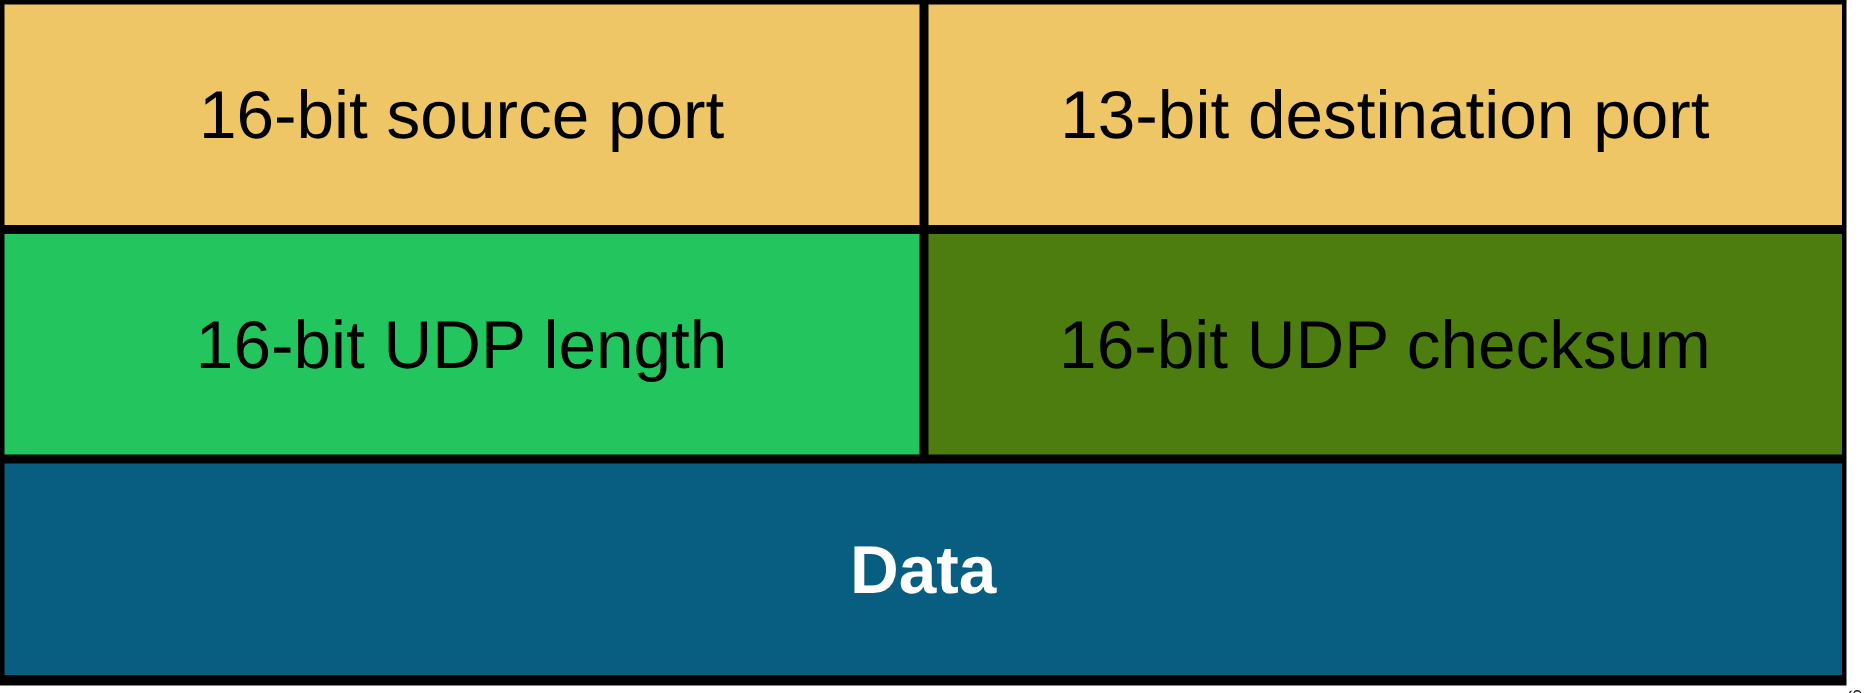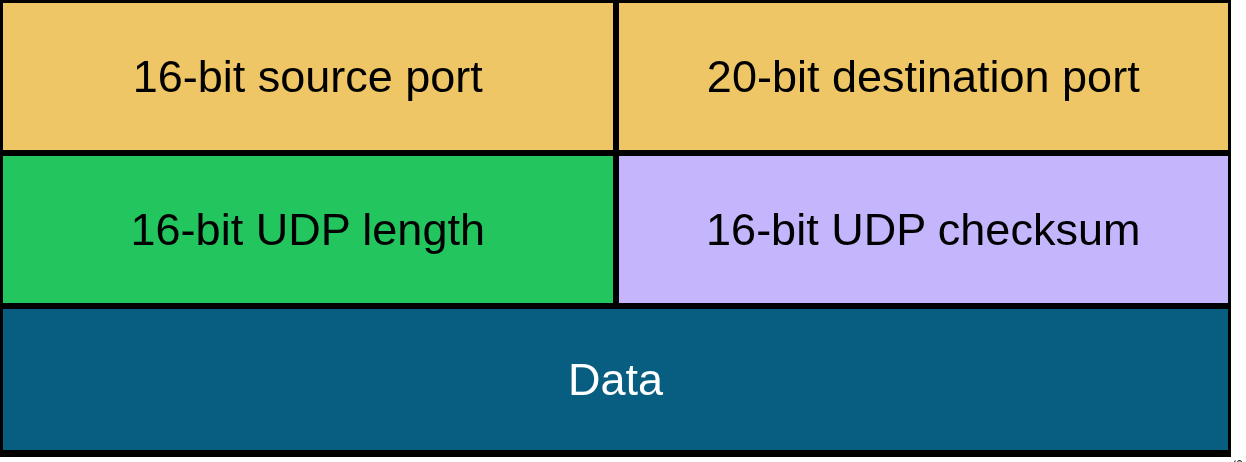--- a/index.html
+++ b/index.html
@@ -40,20 +40,21 @@
   }
   .cell.field {
     background: #EFC666;
     color: #000000;
   }
   .cell.data {
     grid-column: 1 / -1;
     background: #075E80;
     color: #ffffff;
     position: relative;
+    font-weight: bold;
   }
   .watermark {
     position: absolute;
     right: -1px;
     bottom: 5px;
     font-size: 16px;
     line-height: 1.1;
     color: rgba(255,255,255,0.55);
     white-space: nowrap;
     pointer-events: none;
@@ -73,28 +74,28 @@
 </head>
 <body>
 
 <div class="diagram" style="background-color: rgb(0, 0, 0);">
 
   <div class="cell field" style="background-color: rgb(239, 198, 102);">
     <span>16-bit source port</span>
   </div>
 
   <div class="cell field" style="background-color: rgb(239, 198, 102);">
-    <span>20-bit destination port</span>
+    <span>13-bit destination port</span>
   </div>
 
   <div class="cell field" style="background-color: #22c55e;">
     <span>16-bit UDP length</span>
   </div>
 
-  <div class="cell field" style="background-color: #c4b5fd;">
+  <div class="cell field" style="background-color: #4d7c0f;">
     <span>16-bit UDP checksum</span>
   </div>
 
   <div class="cell data" style="background-color: rgb(7, 94, 128);">
     <span>Data</span>
   </div>
 
 </div>
 
 <span class="side-code" style="color: rgb(34, 34, 34);">301P_956</span>

